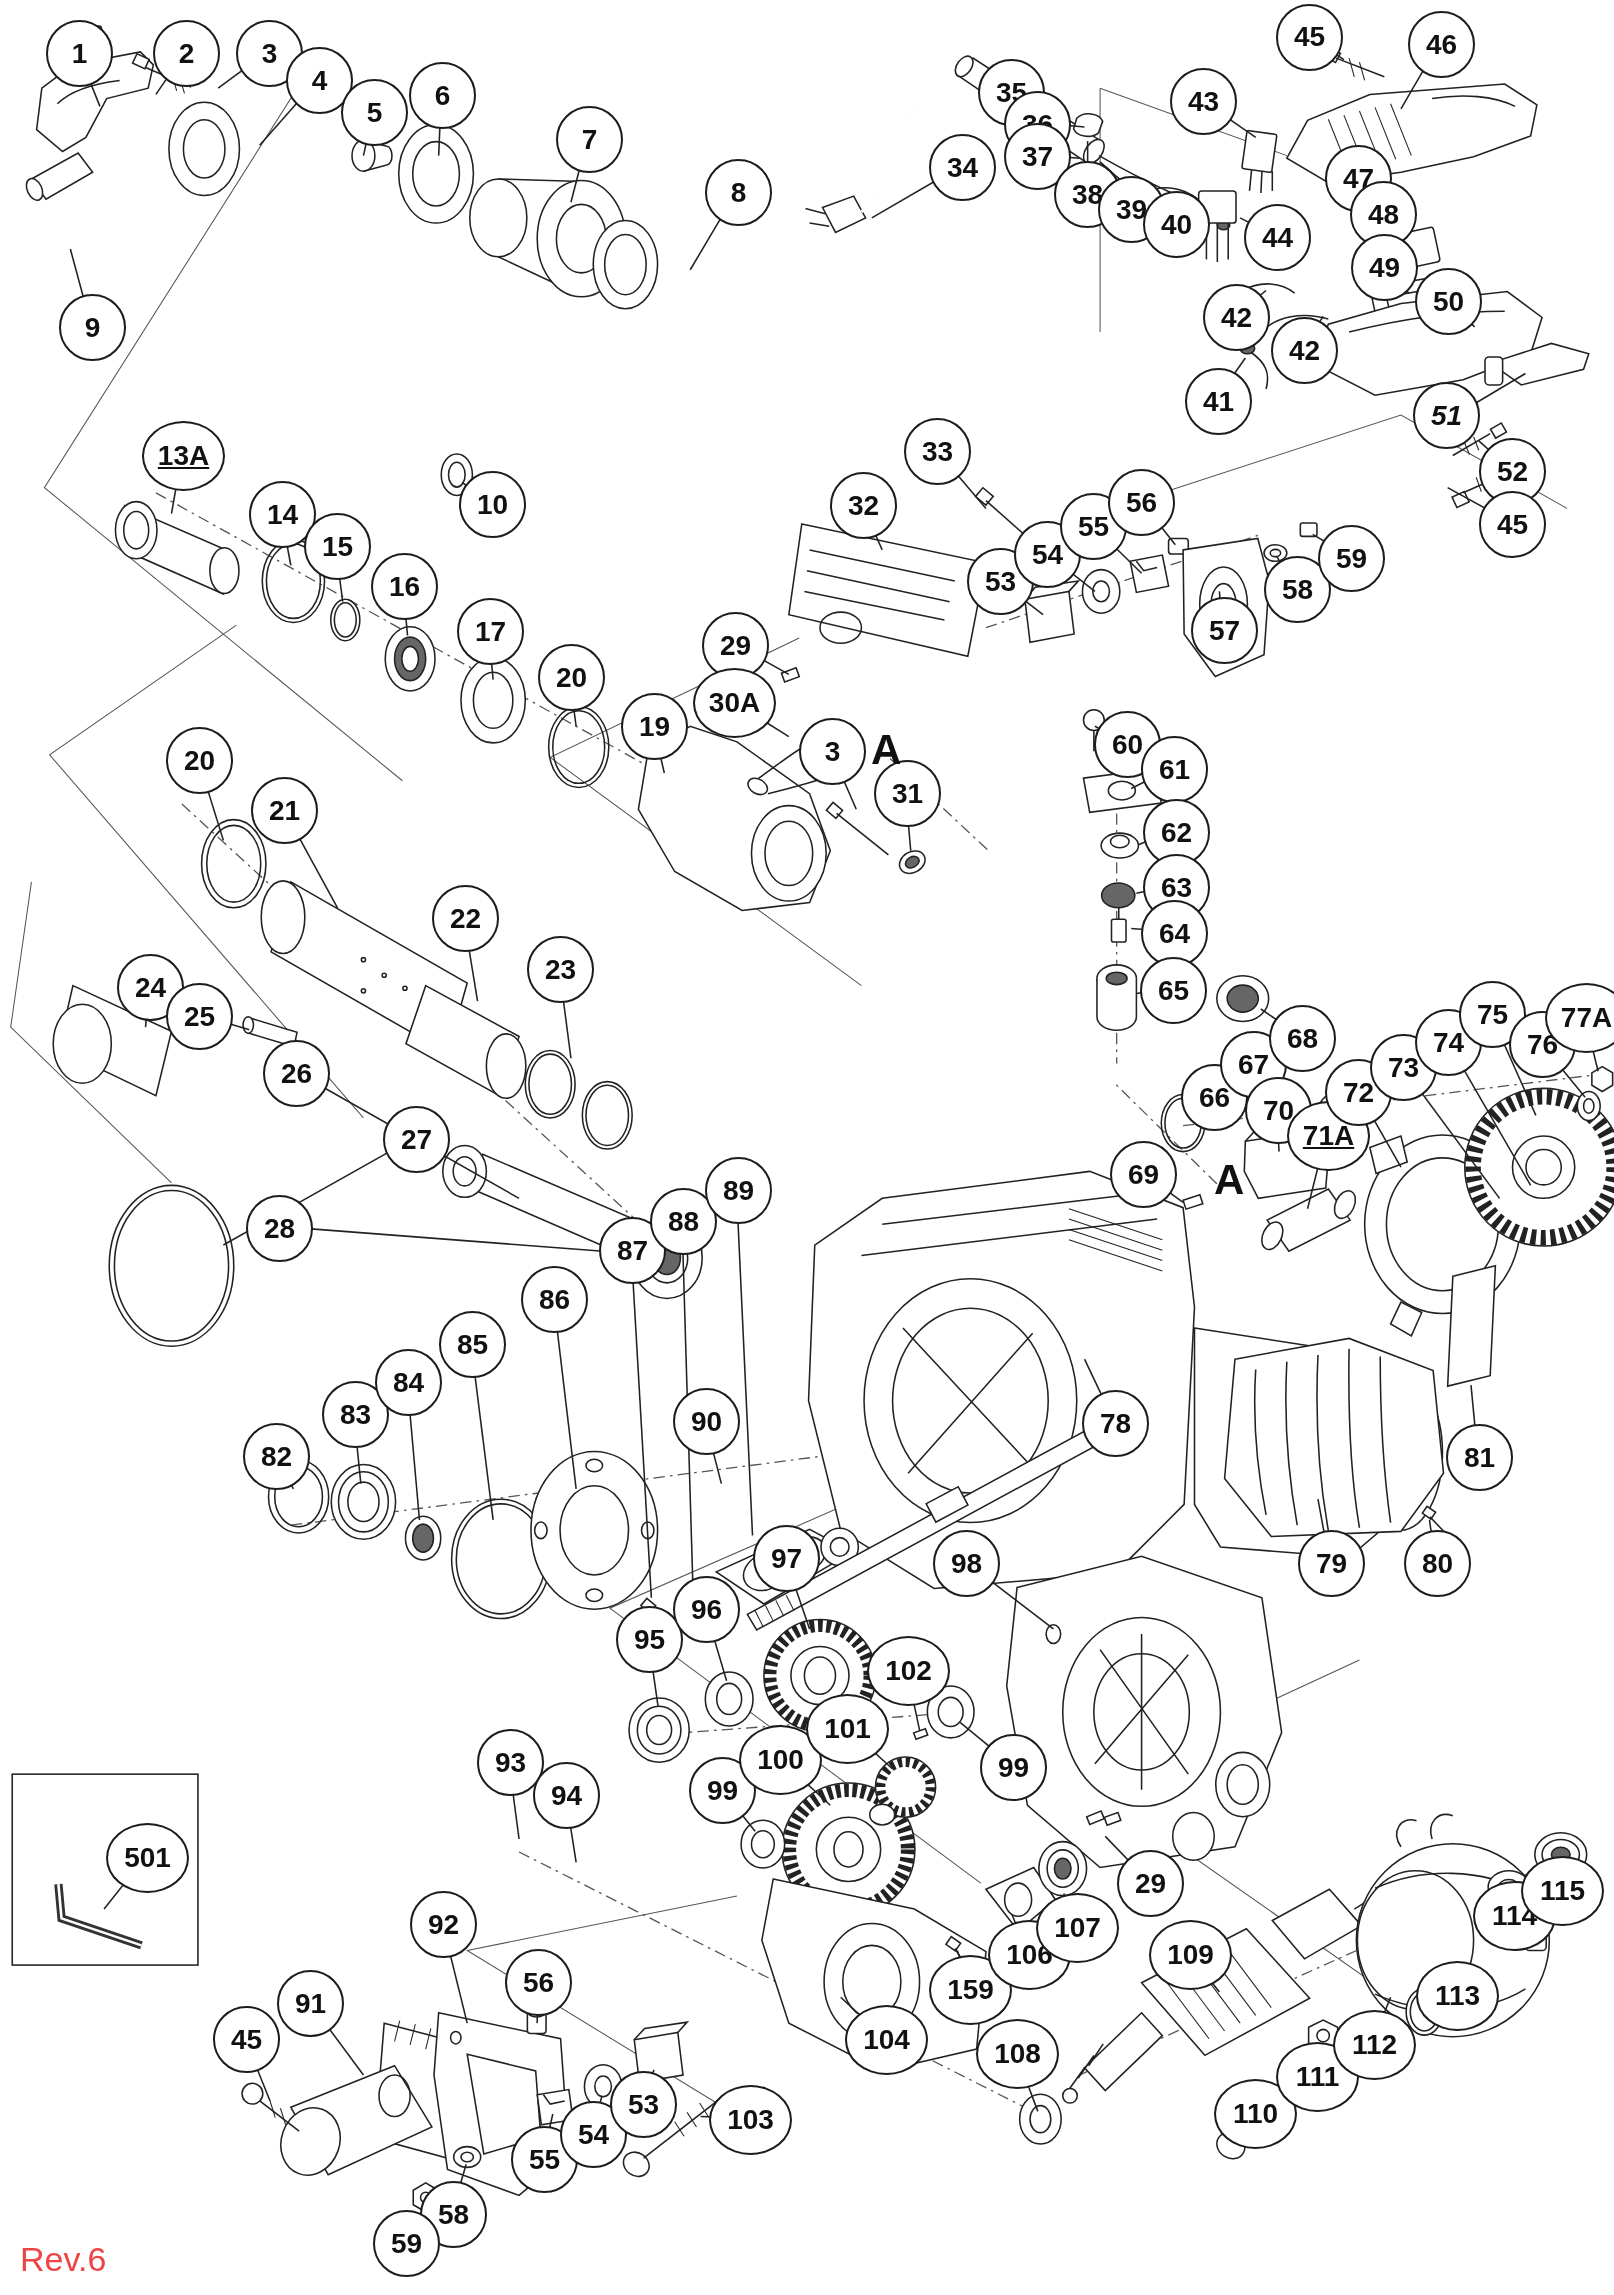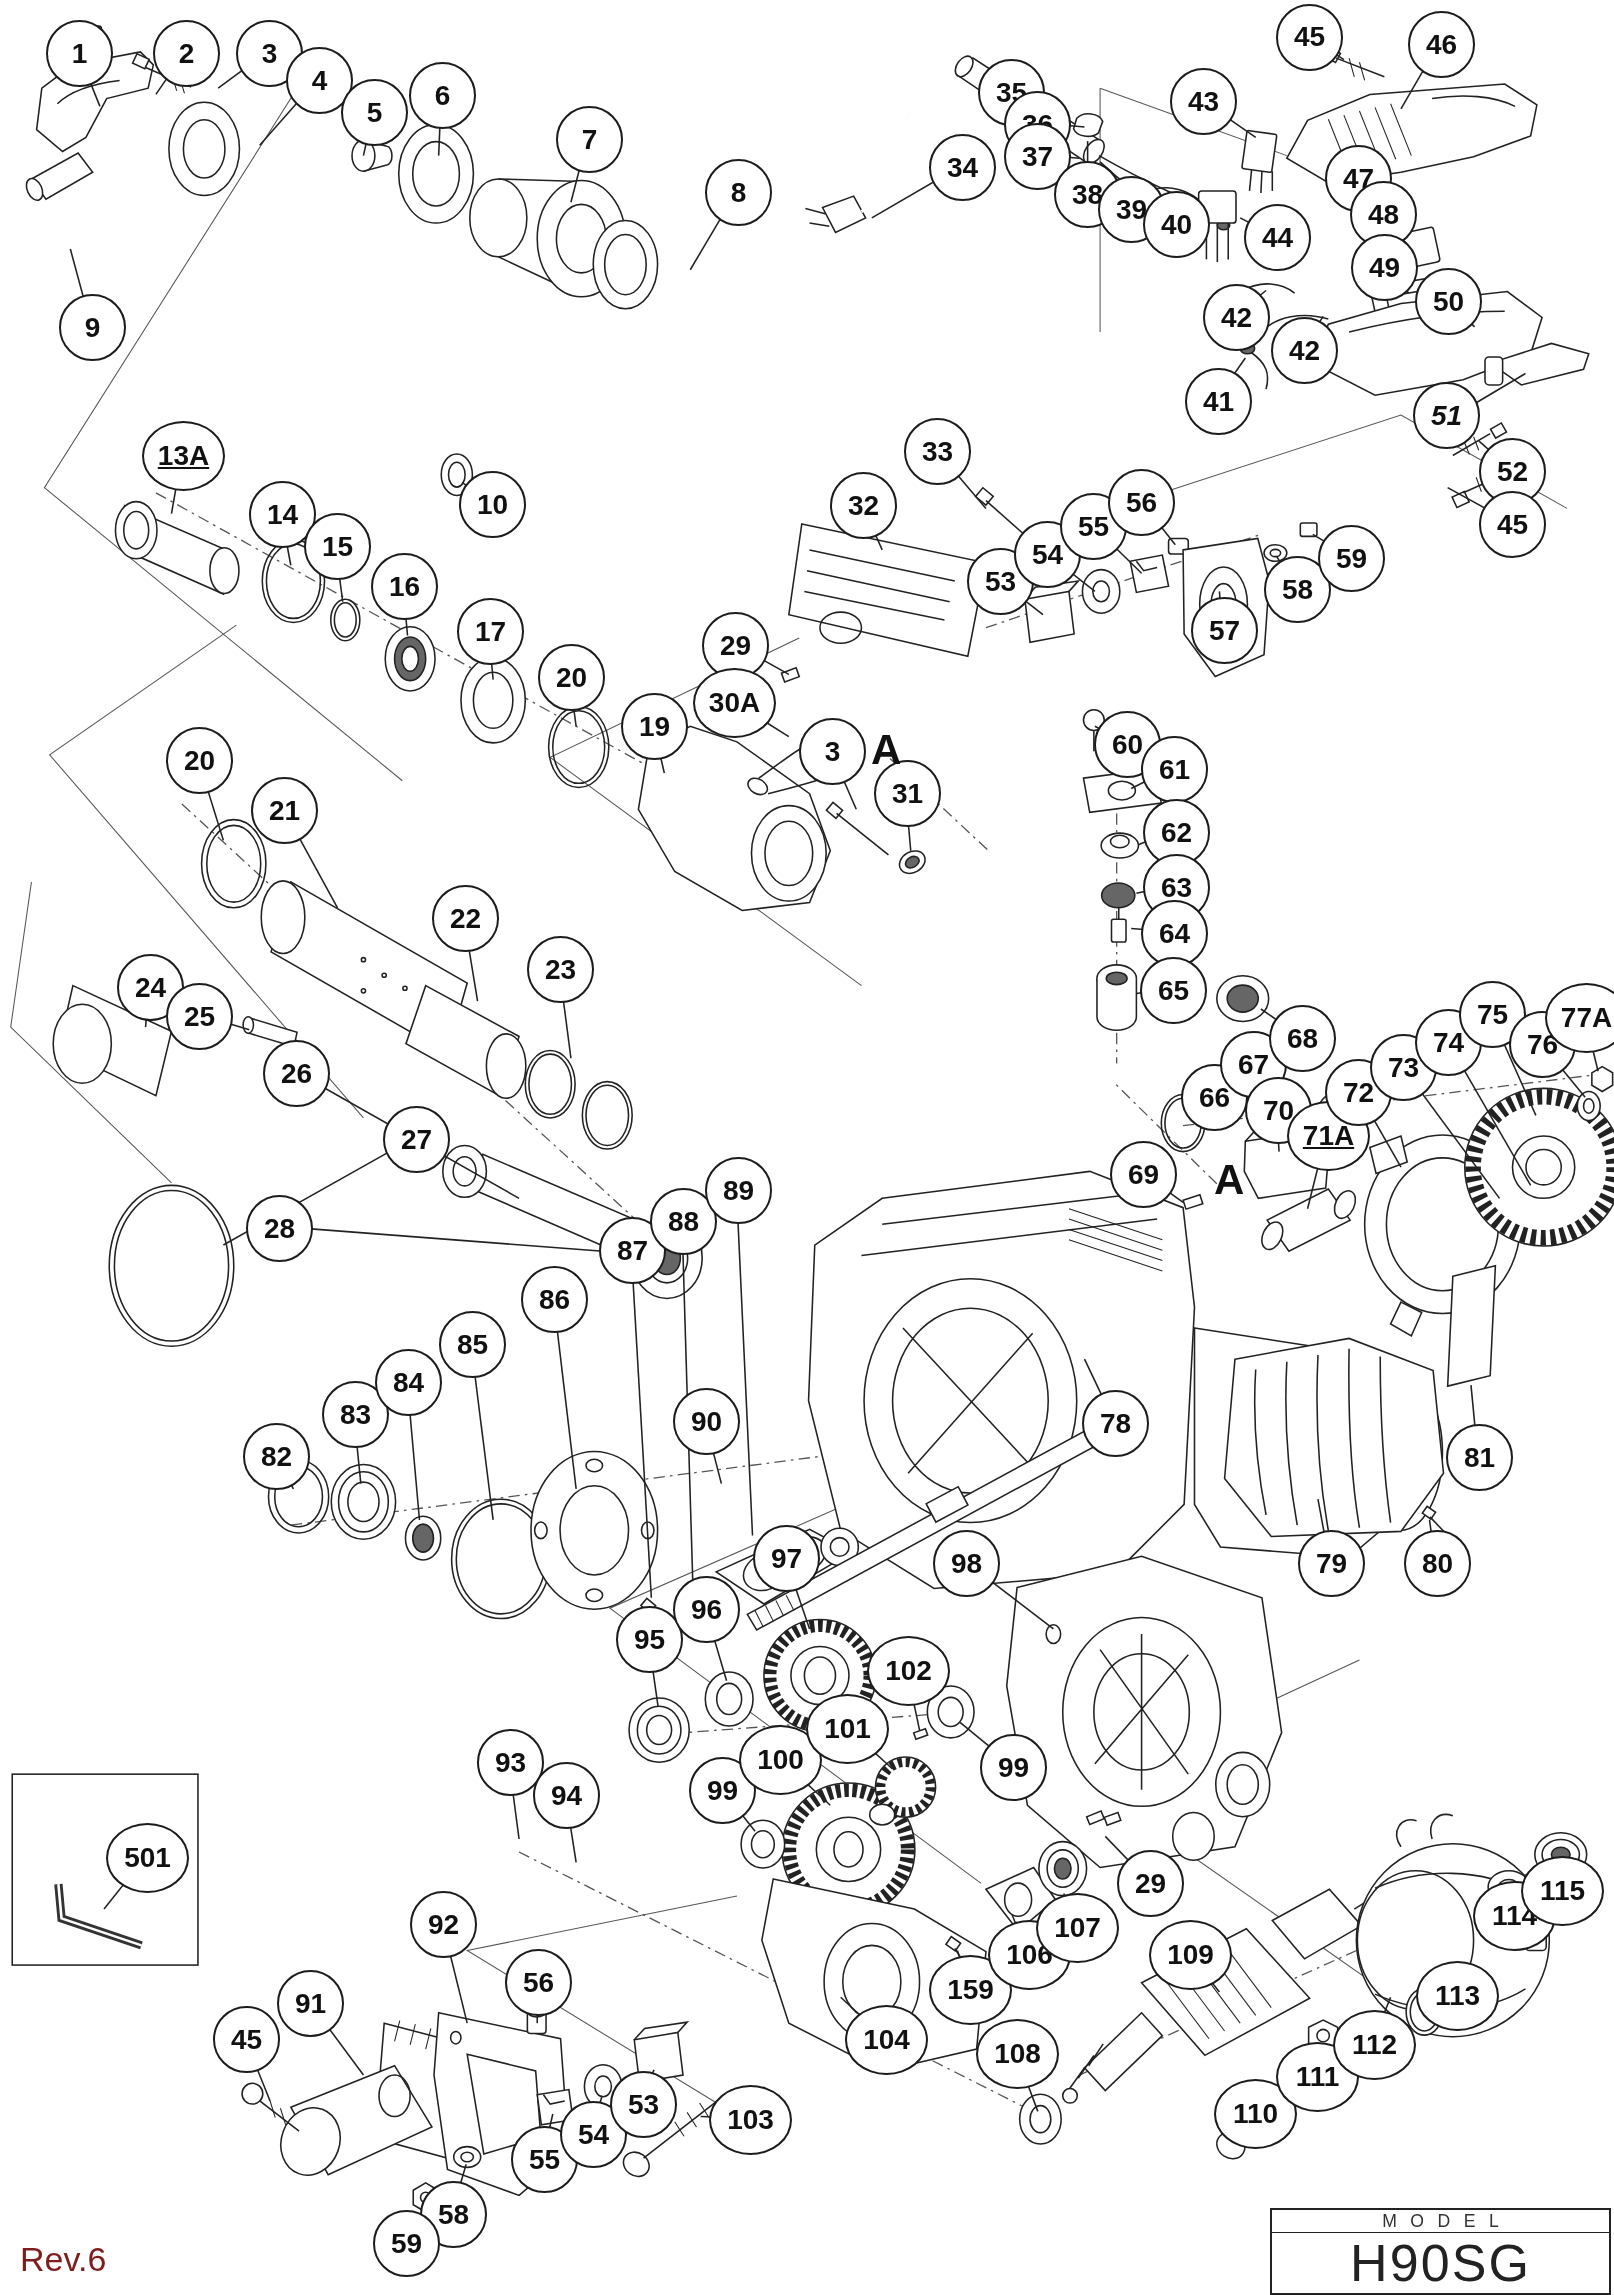--- a/index.html
+++ b/index.html
@@ -3,21 +3,21 @@
 <meta charset="utf-8">
 <style>
   html,body{margin:0;padding:0;background:#ffffff;}
   #canvas{position:relative;width:1615px;height:2295px;background:#fff;overflow:hidden;
           font-family:"Liberation Sans",sans-serif;}
   #sketch{position:absolute;left:0;top:0;}
   .balloon{position:absolute;border:2.1px solid #1c1c1c;border-radius:50%;background:#fff;
            display:flex;align-items:center;justify-content:center;
            font-weight:bold;font-size:28px;color:#111;line-height:1;z-index:5;}
   .marker-letter{position:absolute;font-weight:bold;font-size:42px;color:#111;z-index:5;}
-  #rev-label{position:absolute;left:20px;top:2240px;font-size:34px;color:#7f1d1d;z-index:6;}
+  #rev-label{position:absolute;left:20px;top:2240px;font-size:34px;color:#ef4444;z-index:6;}
   #model-box{position:absolute;left:1270px;top:2208px;width:337px;height:83px;
              border:2.1px solid #222;background:#fff;z-index:6;display:flex;flex-direction:column;}
   #model-box .model-head{height:27px;border-bottom:1.6px solid #222;display:flex;align-items:center;
              justify-content:center;font-size:17.6px;letter-spacing:13.5px;color:#333;padding-left:13.5px;}
   #model-box .model-value{flex:1;display:flex;align-items:center;justify-content:center;
              font-size:52px;color:#222;letter-spacing:2.1px;}
   svg .part{stroke:#222;stroke-width:3;fill:none;}
   svg .partw{stroke:#222;stroke-width:3;fill:#fff;}
   svg .dark{stroke:#222;stroke-width:3;fill:#666;}
   svg .thin{stroke:#555;stroke-width:2;fill:none;}
@@ -546,24 +546,20 @@
         <line x1="1046" y1="4158" x2="1065" y2="4075" class="leader"></line>
         <line x1="1140" y1="4110" x2="1160" y2="4040" class="leader"></line>
         <line x1="1237" y1="4052" x2="1260" y2="3990" class="leader"></line>
         <line x1="871" y1="4265" x2="898" y2="4172" class="leader"></line>
         <line x1="780" y1="4320" x2="818" y2="4255" class="leader"></line>
       </g>
 </svg>
 
 <div id="rev-label">Rev.6</div>
 
-<div id="model-box">
-  <div class="model-head">MODEL</div>
-  <div class="model-value">H90SG</div>
-</div>
 
 <div class="balloon" style="width: 63px; height: 63px; left: 46px; top: 20px;">1</div>
     <div class="balloon" style="width: 63px; height: 63px; left: 153px; top: 20px;">2</div>
     <div class="balloon" style="width: 63px; height: 63px; left: 236px; top: 20px;">3</div>
     <div class="balloon" style="width: 63px; height: 63px; left: 286px; top: 47px;">4</div>
     <div class="balloon" style="width: 63px; height: 63px; left: 341px; top: 79px;">5</div>
     <div class="balloon" style="width: 63px; height: 63px; left: 409px; top: 62px;">6</div>
     <div class="balloon" style="width: 63px; height: 63px; left: 556px; top: 106px;">7</div>
     <div class="balloon" style="width: 63px; height: 63px; left: 705px; top: 159px;">8</div>
     <div class="balloon" style="width: 63px; height: 63px; left: 59px; top: 294px;">9</div>

